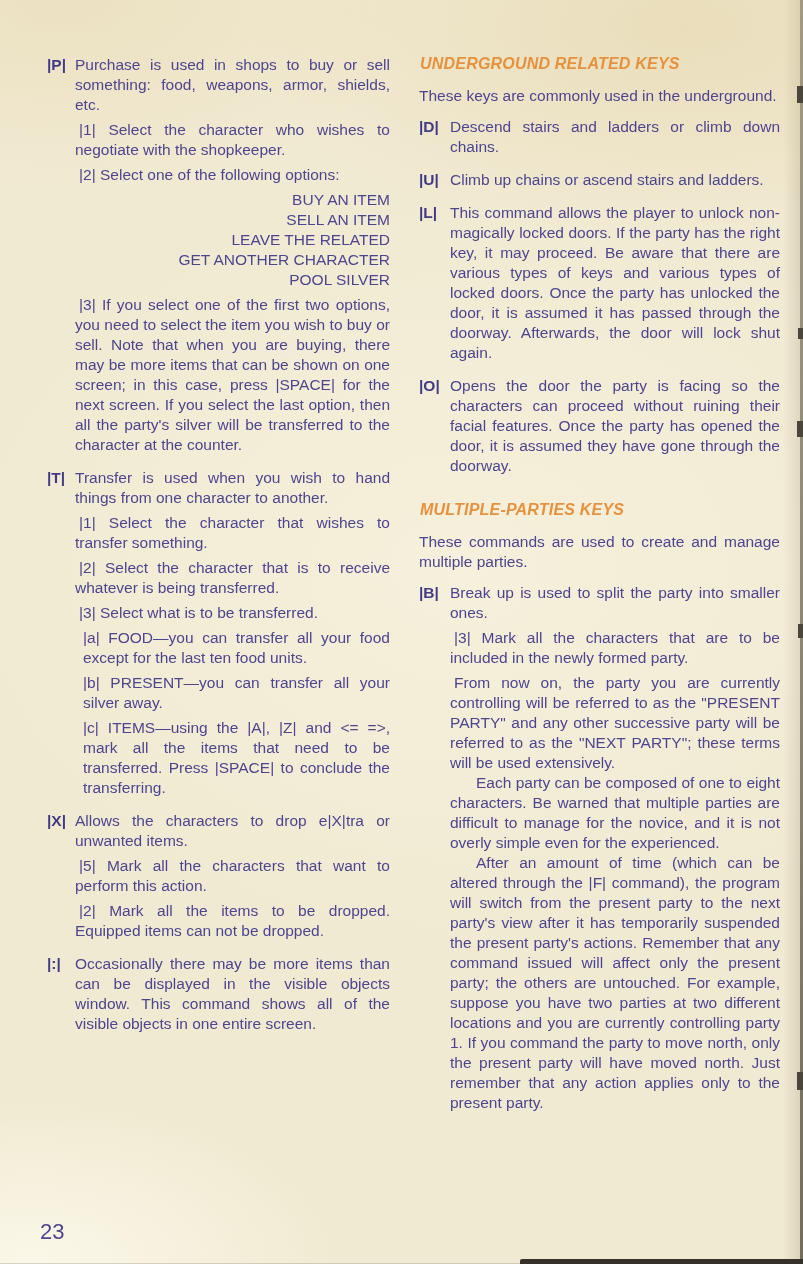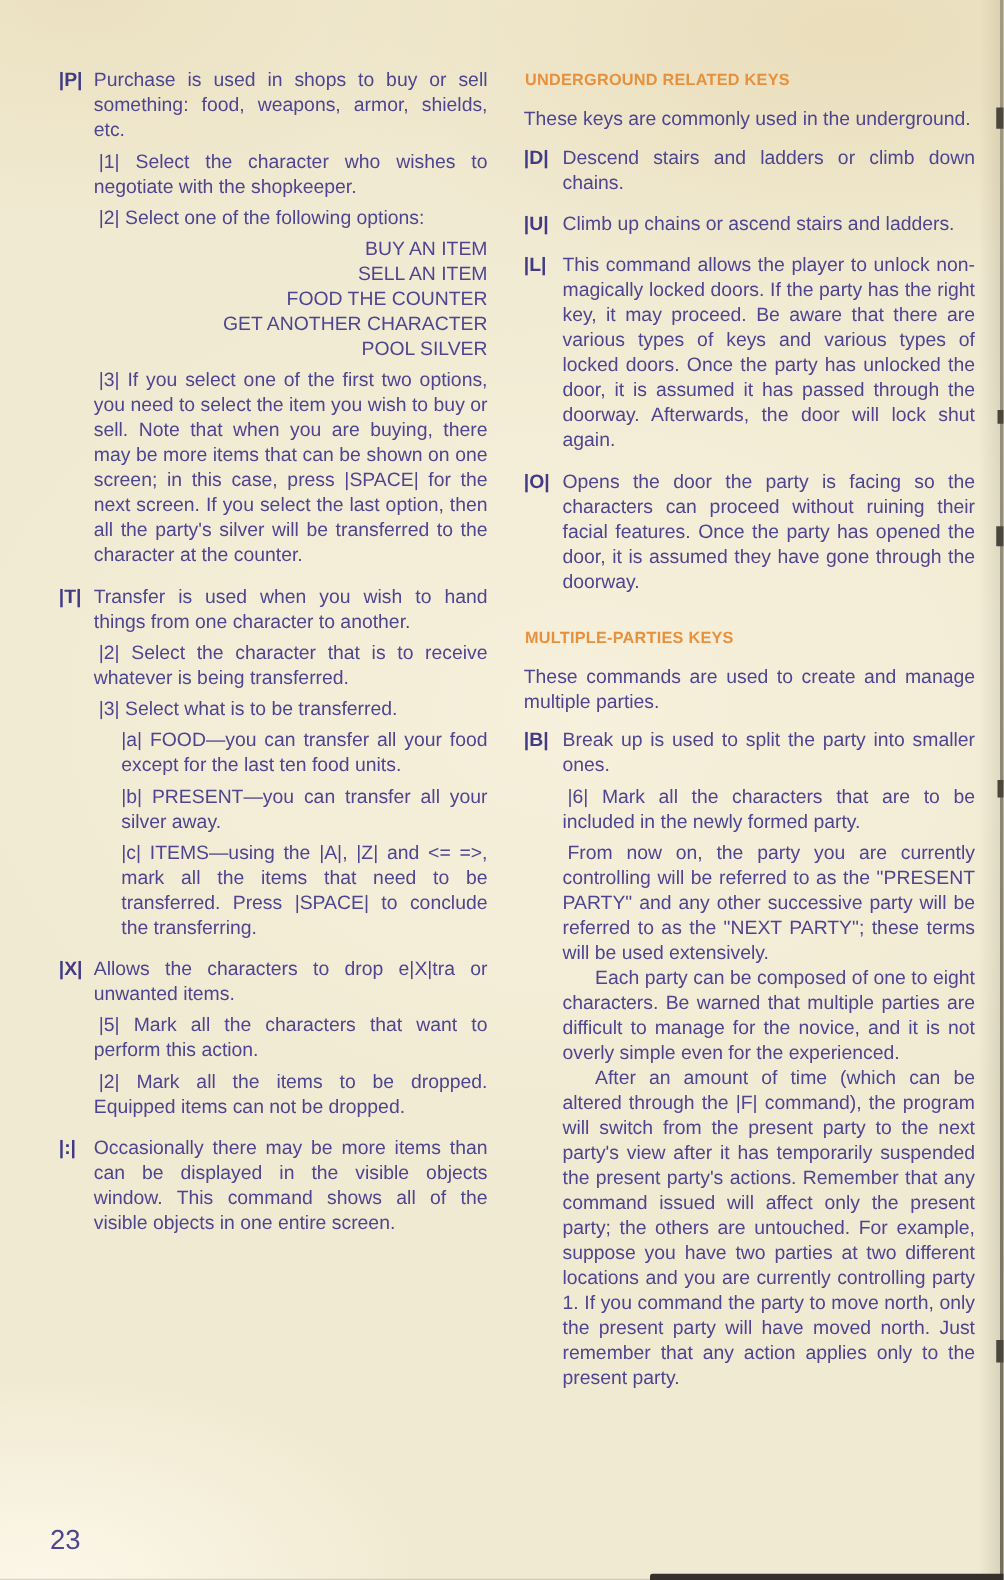--- a/index.html
+++ b/index.html
@@ -15,33 +15,33 @@
       radial-gradient(ellipse 700px 520px at 58% 45%, rgba(250,245,228,0.55), rgba(250,245,228,0) 75%),
       linear-gradient(to right, rgba(0,0,0,0) 97.5%, rgba(110,100,78,0.20)),
       var(--bg,#f1ead2);
     color:var(--ink,#4e4590);
   }
   .col{position:absolute;font-size:15.5px;line-height:20px;}
   .col-left{left:47px;top:55px;width:343px;}
   .col-right{left:419px;top:54px;width:361px;}
   .section-heading{
     color:var(--accent,#e7913c);
-    font-weight:bold;font-size:13px;line-height:20px;
-    letter-spacing:0.2px;margin:0 0 7px 1px;
+    font-weight:bold;font-size:16px;line-height:20px;
+    letter-spacing:0.2px;margin:0 0 7px 1px;font-style:italic;
   }
   .section-heading:not(:first-child){margin-top:24px;}
   .col-p{text-align:justify;margin:12px 0 11px 0;}
   .key-entry{display:flex;margin:0 0 13px 0;}
   .key-marker{flex:0 0 28px;font-weight:bold;color:var(--marker,#423a85);}
   .col-right .key-marker{flex-basis:31px;}
   .entry-body{flex:1 1 auto;min-width:0;}
   .ep{text-align:justify;}
   .ep + .ep, .opts + .ep, .ep + .opts{margin-top:5px;}
   .step{text-indent:4px;}
-  .sub{margin-left:22px;}
+  .sub{margin-left:8px;}
   .pind{text-indent:26px;margin-top:0 !important;}
   .opts{margin-left:25px;}
   .opt-line{line-height:20px;text-align:right;}
   .page-number{
     position:absolute;left:40px;top:1219px;
     font-size:22px;color:var(--ink,#4e4590);
   }
   .edge-right{
     position:absolute;top:0;right:0;width:3px;height:100%;
     background:linear-gradient(to bottom, rgba(92,87,70,0.45), rgba(70,66,54,0.70));
@@ -68,31 +68,32 @@
   <div class="col col-left">
       <div class="key-entry">
         <span class="key-marker">|P|</span>
         <div class="entry-body">
           <div class="ep">Purchase is used in shops to buy or sell something: food, weapons, armor, shields, etc.</div>
           <div class="ep step">|1| Select the character who wishes to negotiate with the shopkeeper.</div>
           <div class="ep step">|2| Select one of the following options:</div>
           <div class="opts">
             <div class="opt-line">BUY AN ITEM</div>
             <div class="opt-line">SELL AN ITEM</div>
-            <div class="opt-line">FOOD THE COUNTER</div>
+            <div class="opt-line">LEAVE THE RELATED</div>
             <div class="opt-line">GET ANOTHER CHARACTER</div>
             <div class="opt-line">POOL SILVER</div>
           </div>
           <div class="ep step">|3| If you select one of the first two options, you need to select the item you wish to buy or sell. Note that when you are buying, there may be more items that can be shown on one screen; in this case, press |SPACE| for the next screen. If you select the last option, then all the party's silver will be transferred to the character at the counter.</div>
         </div>
       </div>
       <div class="key-entry">
         <span class="key-marker">|T|</span>
         <div class="entry-body">
           <div class="ep">Transfer is used when you wish to hand things from one character to another.</div>
+          <div class="ep step">|1| Select the character that wishes to transfer something.</div>
           <div class="ep step">|2| Select the character that is to receive whatever is being transferred.</div>
           <div class="ep step">|3| Select what is to be transferred.</div>
           <div class="ep sub">|a| FOOD—you can transfer all your food except for the last ten food units.</div>
           <div class="ep sub">|b| PRESENT—you can transfer all your silver away.</div>
           <div class="ep sub">|c| ITEMS—using the |A|, |Z| and &lt;= =&gt;, mark all the items that need to be transferred. Press |SPACE| to conclude the transferring.</div>
         </div>
       </div>
       <div class="key-entry">
         <span class="key-marker">|X|</span>
         <div class="entry-body">
@@ -134,21 +135,21 @@
         <div class="entry-body">
           <div class="ep">Opens the door the party is facing so the characters can proceed without ruining their facial features. Once the party has opened the door, it is assumed they have gone through the doorway.</div>
         </div>
       </div>
       <div class="section-heading">MULTIPLE-PARTIES KEYS</div>
       <div class="col-p">These commands are used to create and manage multiple parties.</div>
       <div class="key-entry">
         <span class="key-marker">|B|</span>
         <div class="entry-body">
           <div class="ep">Break up is used to split the party into smaller ones.</div>
-          <div class="ep step">|6| Mark all the characters that are to be included in the newly formed party.</div>
+          <div class="ep step">|3| Mark all the characters that are to be included in the newly formed party.</div>
           <div class="ep step">From now on, the party you are currently controlling will be referred to as the "PRESENT PARTY" and any other successive party will be referred to as the "NEXT PARTY"; these terms will be used extensively.</div>
           <div class="ep pind">Each party can be composed of one to eight characters. Be warned that multiple parties are difficult to manage for the novice, and it is not overly simple even for the experienced.</div>
           <div class="ep pind">After an amount of time (which can be altered through the |F| command), the program will switch from the present party to the next party's view after it has temporarily suspended the present party's actions. Remember that any command issued will affect only the present party; the others are untouched. For example, suppose you have two parties at two different locations and you are currently controlling party 1. If you command the party to move north, only the present party will have moved north. Just remember that any action applies only to the present party.</div>
         </div>
       </div>
     </div>
   <div class="page-number">23</div>
   <div class="edge-right"></div>
   <div class="notch n1"></div>
   <div class="notch n2"></div>

